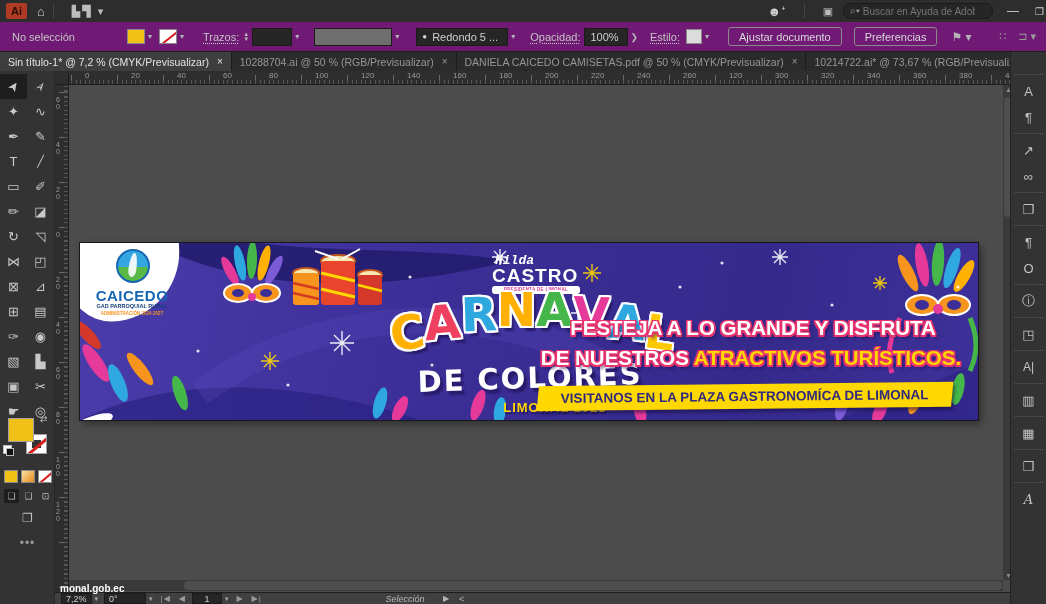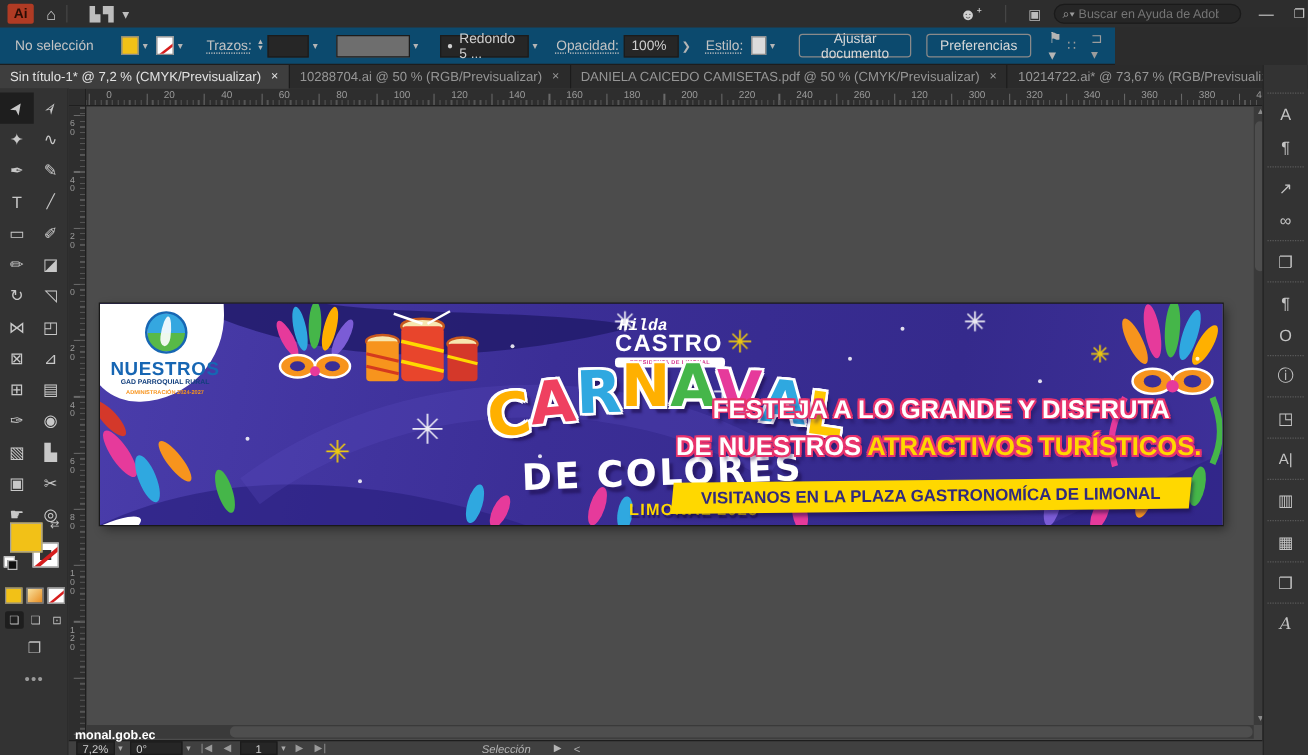--- a/index.html
+++ b/index.html
@@ -21,21 +21,21 @@
   #monitor-icon { font-size:11px; color:#bdbdbd; margin:0 10px; }
   #help-search { width:150px; height:16px; background:#262626; border:1px solid #1a1a1a; border-radius:8px;
                  color:#969696; font-size:10px; display:flex; align-items:center; padding:0 6px; margin-right:14px; }
   #help-search input { background:transparent; border:0; outline:0; color:#969696; font-size:10px; width:112px;
                        font-family:"Liberation Sans", sans-serif; }
   .searchglyph { font-size:10px; margin-right:3px; color:#9a9a9a; }
   #win-min { color:#cfcfcf; font-size:12px; margin-right:16px; }
   #win-restore { color:#cfcfcf; font-size:10px; margin-right:2px; }
 
   
-  #optionsbar { position:absolute; left:0; top:22px; width:892px; height:30px; background:#0c4a6e;
+  #optionsbar { position:absolute; left:0; top:22px; width:1046px; height:30px; background:#701a75;
                 border-bottom:1px solid #1d1d1d; display:flex; align-items:center; color:#c3c3c3; font-size:11px; }
   #no-selection { margin-left:12px; width:115px; }
   .swatch { width:18px; height:15px; border:1px solid #8a8a8a; display:inline-block; }
   .none-swatch { background:#fff; position:relative; overflow:hidden; }
   .none-swatch::after { content:""; position:absolute; left:-3px; top:6px; width:28px; height:2px;
                         background:#d61e1e; transform:rotate(-38deg); }
   .ddarrow { font-size:8px; color:#b5b5b5; margin:0 7px 0 3px; }
   .dotted-label { text-decoration:underline dotted; text-underline-offset:2px; margin-right:4px; }
   #stroke-stepper { display:inline-flex; flex-direction:column; font-size:6px; line-height:5px; color:#bbb; margin-right:3px; }
   .inset-box { background:#262626; border:1px solid #1b1b1b; height:18px; display:inline-flex; align-items:center;
@@ -523,21 +523,21 @@
           <ellipse cx="560" cy="168" rx="6" ry="14" fill="#e63a9b" transform="rotate(-10 560 168)"></ellipse>
           <ellipse cx="762" cy="162" rx="6" ry="16" fill="#7b5cd6" transform="rotate(14 762 162)"></ellipse>
           <ellipse cx="800" cy="168" rx="6" ry="14" fill="#e63a9b" transform="rotate(24 800 168)"></ellipse>
           <ellipse cx="836" cy="156" rx="6" ry="16" fill="#f7941d" transform="rotate(20 836 156)"></ellipse>
           <ellipse cx="878" cy="146" rx="6" ry="16" fill="#45b649" transform="rotate(12 878 146)"></ellipse>
         </g>
       </svg>
 
       <div id="limonal-blob" data-name="limonal-badge"></div>
       <div id="limonal-emblem" data-name="limonal-emblem-icon"></div>
-      <div id="limonal-name" data-name="limonal-name">NUESTROS</div>
+      <div id="limonal-name" data-name="limonal-name">CAICEDO</div>
       <div id="limonal-sub" data-name="limonal-subtitle">GAD PARROQUIAL RURAL</div>
       <div id="limonal-admin" data-name="limonal-administration">ADMINISTRACIÓN 2024-2027</div>
 
       <div id="hilda" data-name="hilda-castro-logo">
         <div id="hilda-first" data-name="hilda-first-name">Hilda</div>
         <div id="hilda-last" data-name="hilda-last-name">CASTRO</div>
         <div id="hilda-bar" data-name="hilda-title-bar">PRESIDENTA DE LIMONAL</div>
       </div>
 
       <div id="carnaval" data-name="carnaval-title"><span data-name="carnaval-letter" style="color: rgb(255, 176, 0); transform: translateY(16px) rotate(-8deg);">C</span><span data-name="carnaval-letter" style="color: rgb(239, 64, 96); transform: translateY(6px) rotate(-5deg);">A</span><span data-name="carnaval-letter" style="color: rgb(47, 168, 224); transform: translateY(-2px) rotate(-2deg);">R</span><span data-name="carnaval-letter" style="color: rgb(255, 176, 0); transform: translateY(-7px) rotate(0deg);">N</span><span data-name="carnaval-letter" style="color: rgb(69, 182, 73); transform: translateY(-7px) rotate(0deg);">A</span><span data-name="carnaval-letter" style="color: rgb(230, 58, 155); transform: translateY(-2px) rotate(2deg);">V</span><span data-name="carnaval-letter" style="color: rgb(47, 168, 224); transform: translateY(6px) rotate(5deg);">A</span><span data-name="carnaval-letter" style="color: rgb(255, 200, 0); transform: translateY(16px) rotate(8deg);">L</span></div>

